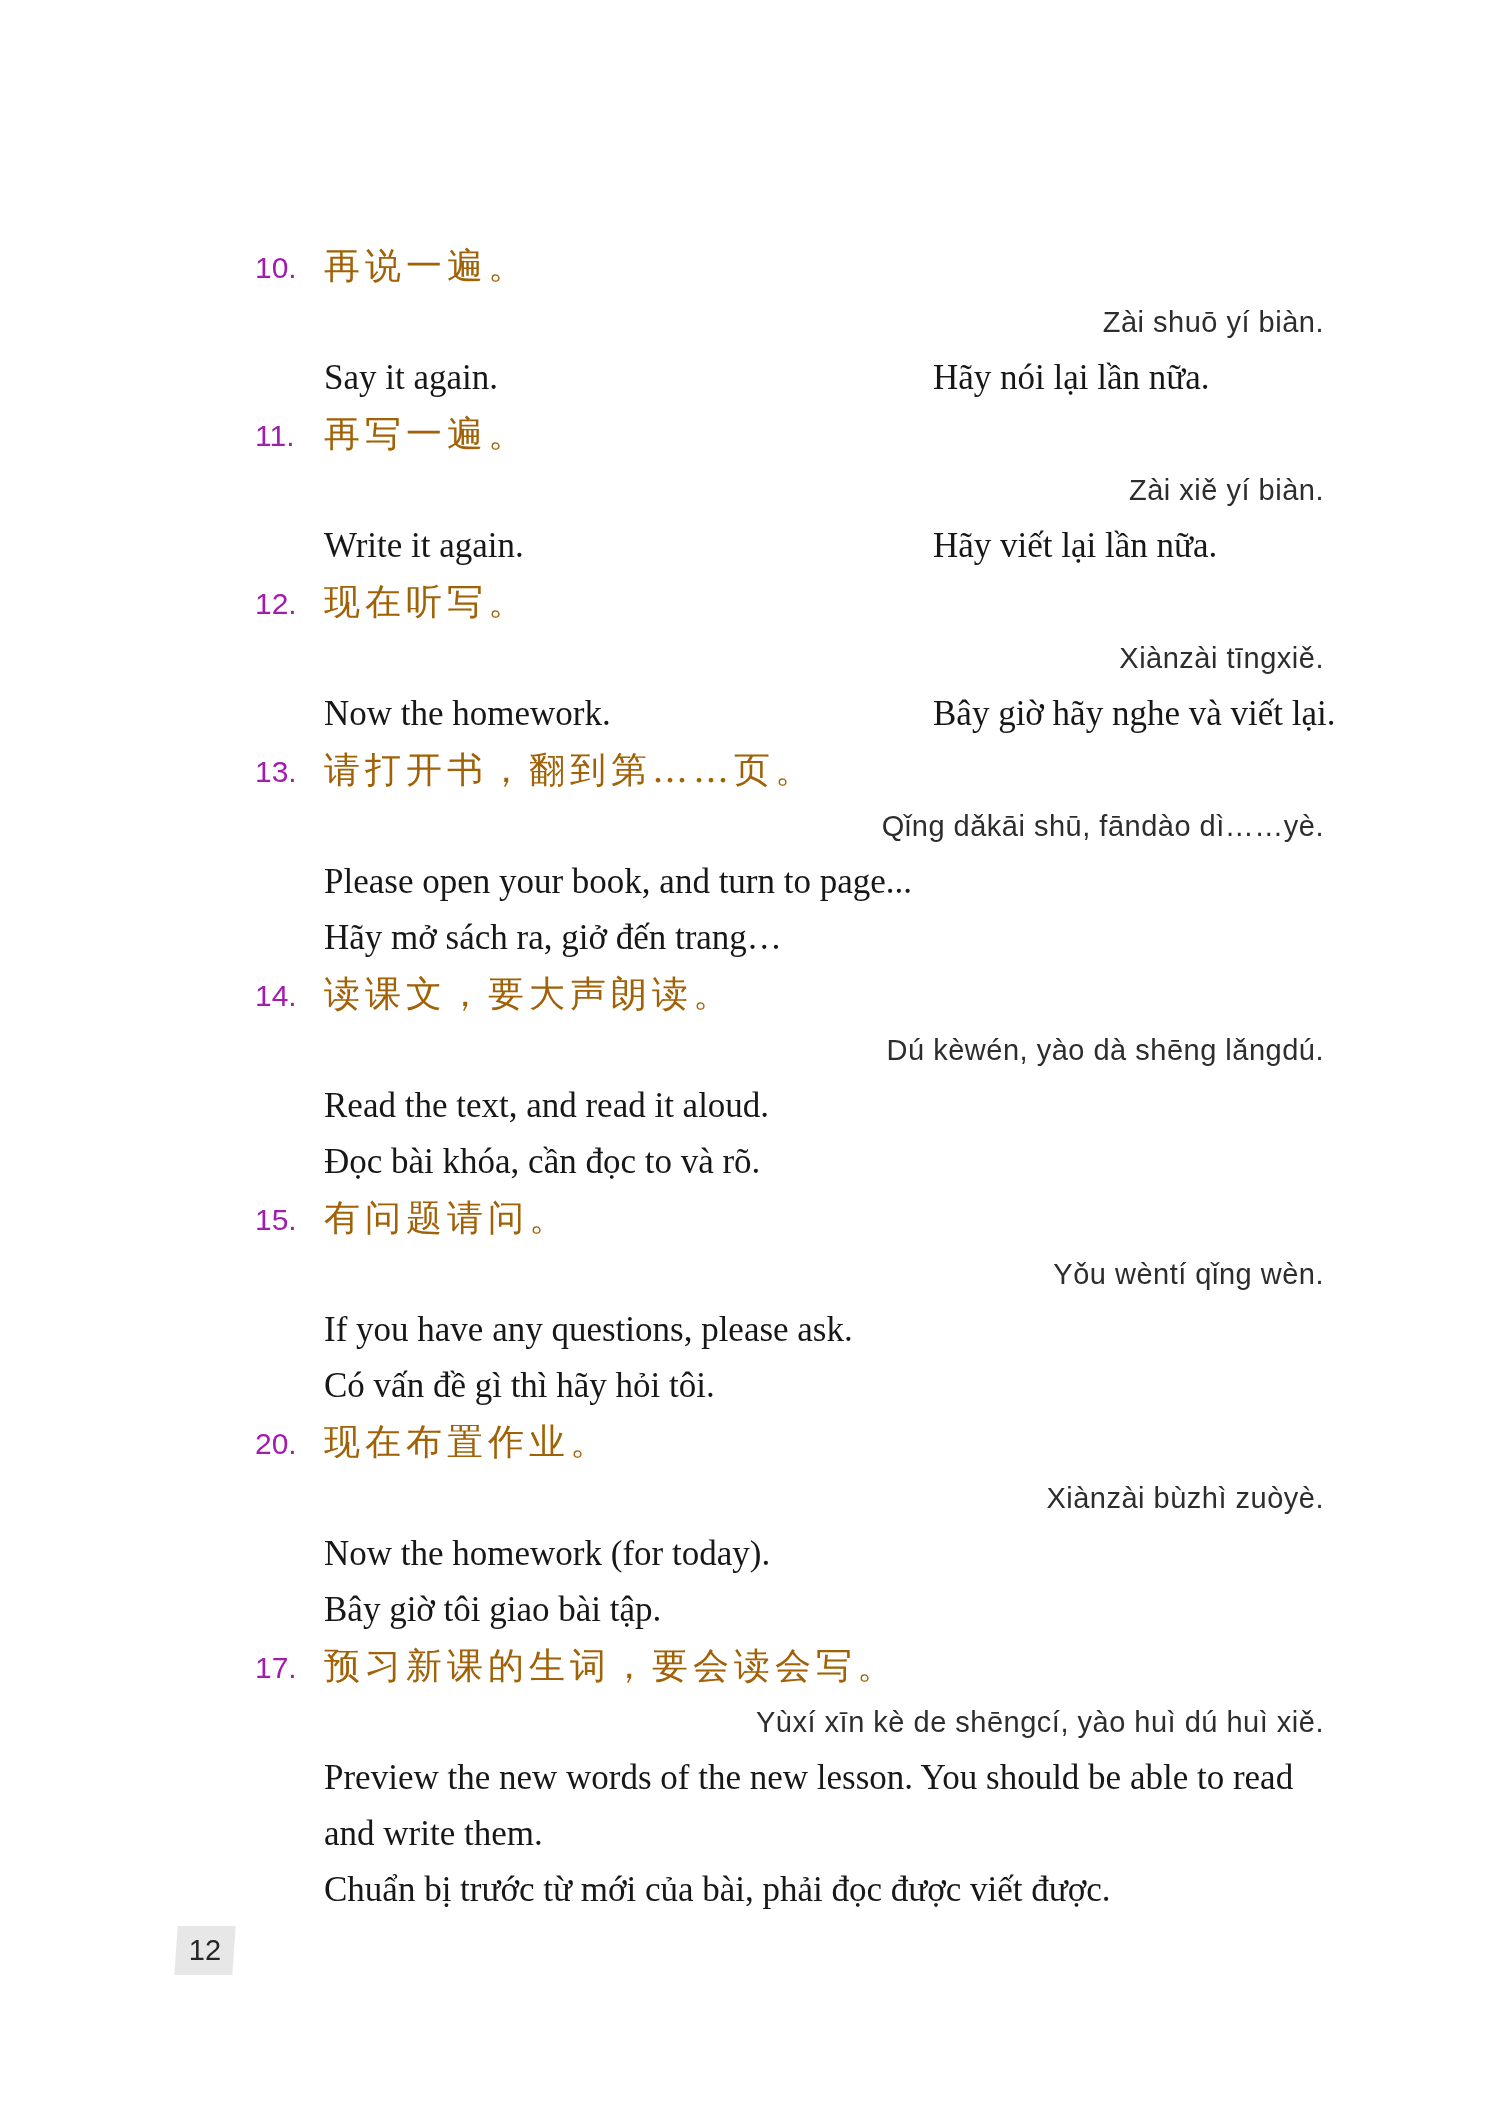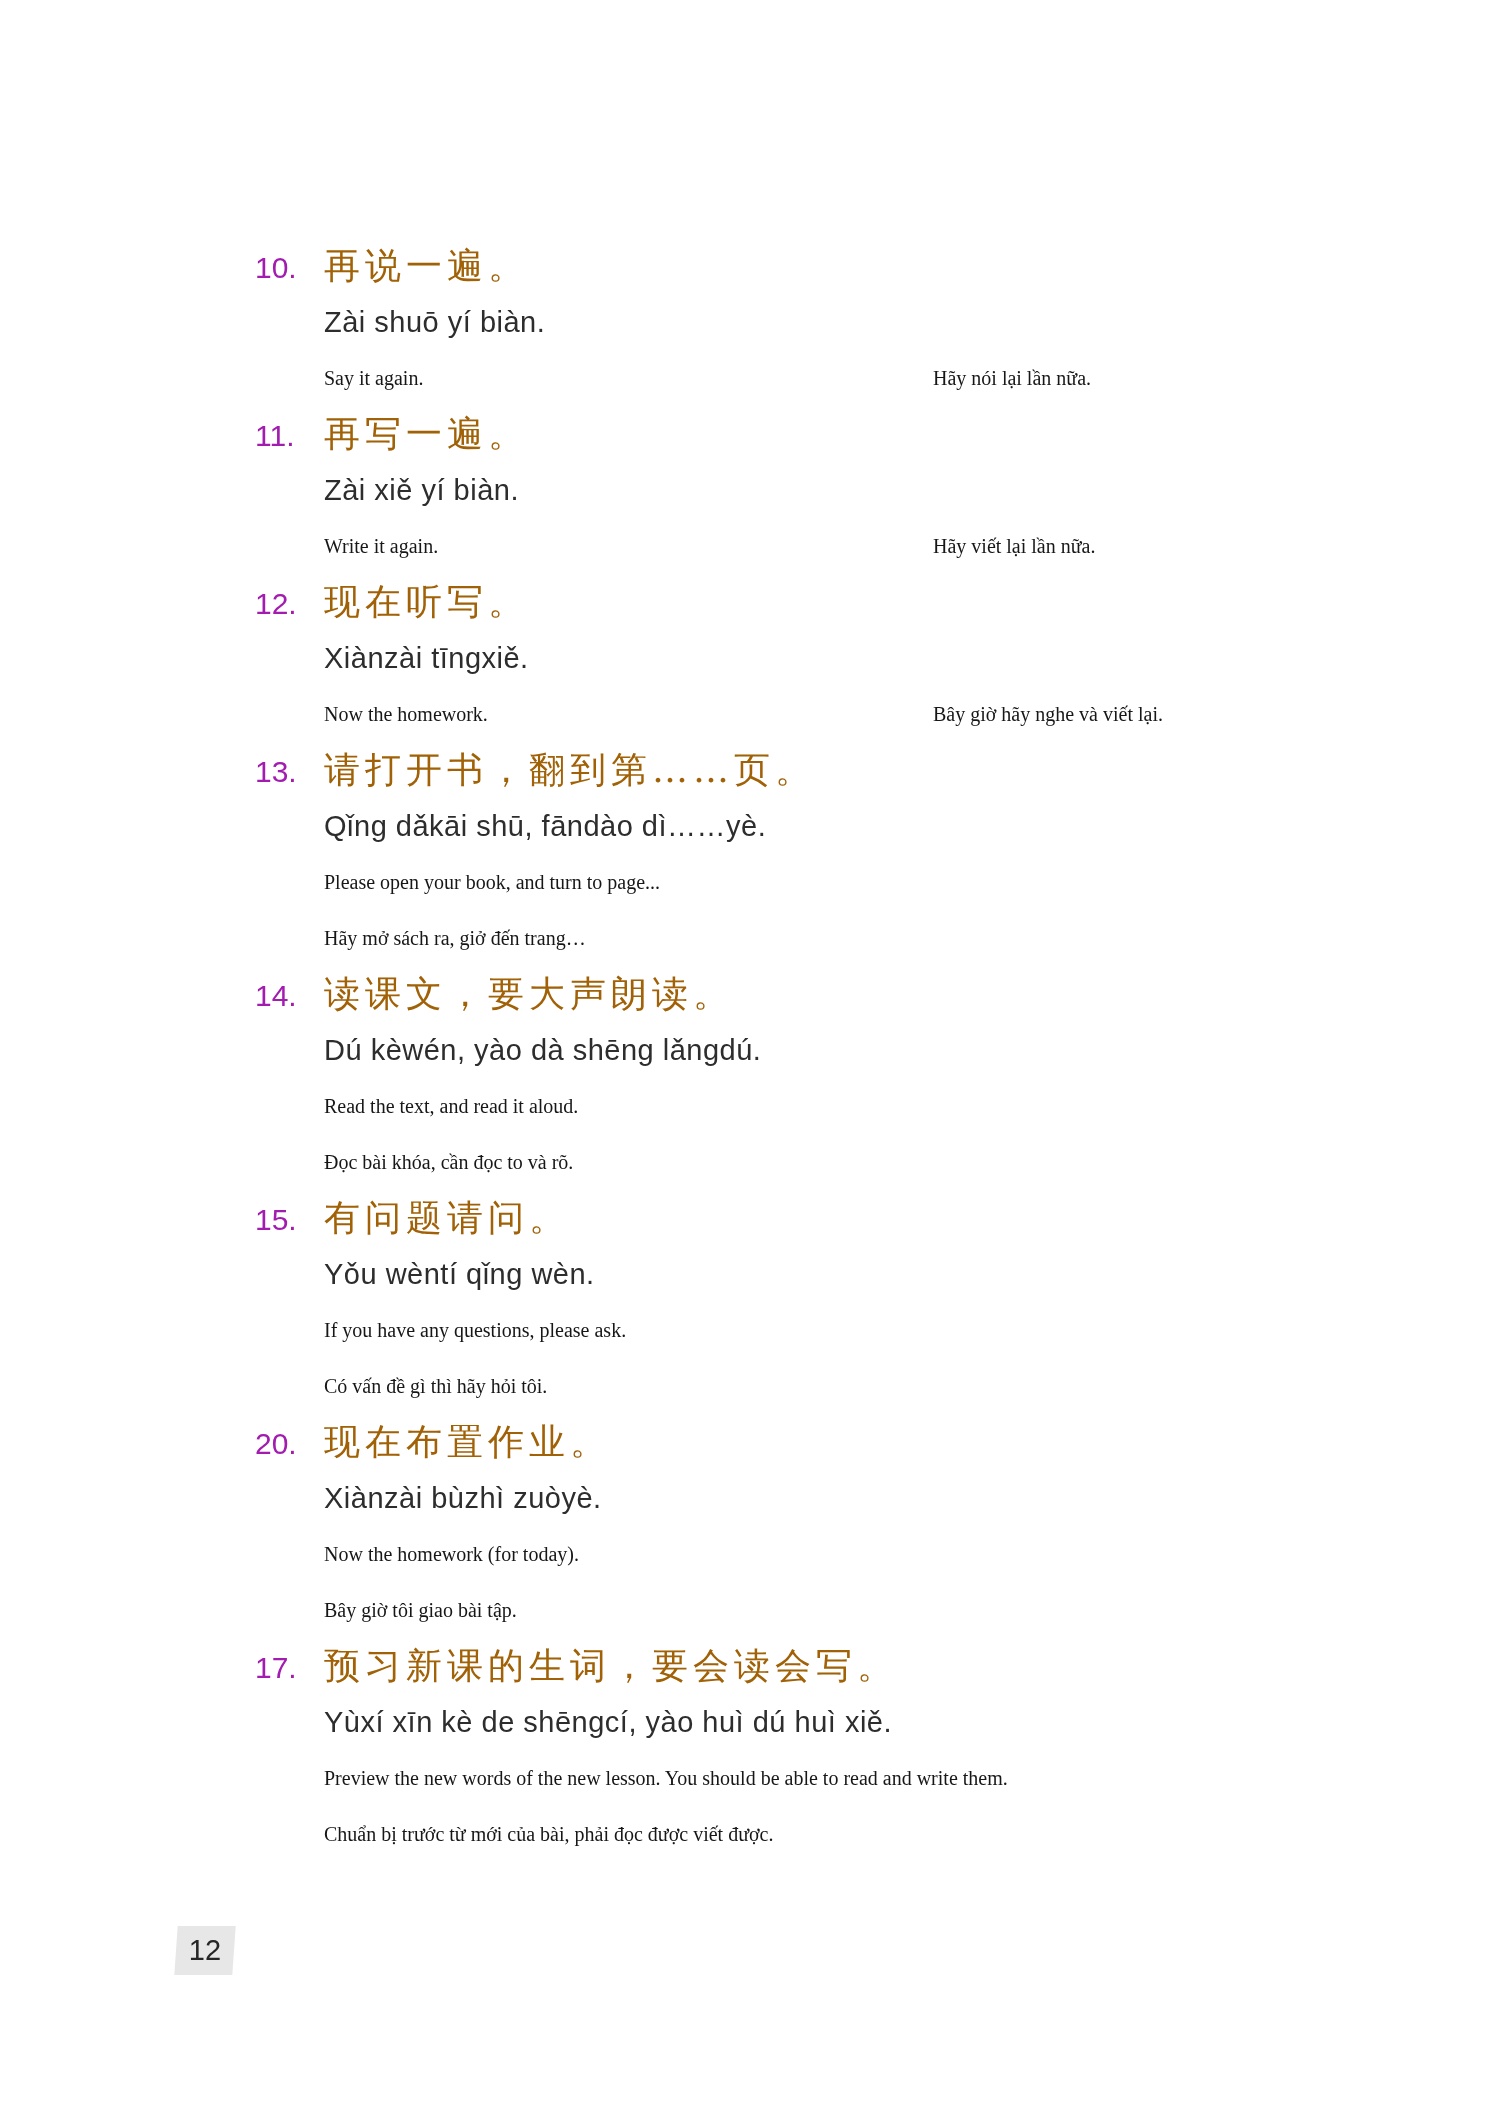--- a/index.html
+++ b/index.html
@@ -27,24 +27,25 @@
   .zh {
     font-family: "DejaVu Serif", "Liberation Serif", serif;
     font-size: 36px; color: #a16207;
     letter-spacing: 5px;
   }
   .indent { margin-left: 69px; }
   .pinyin {
     font-family: "Liberation Sans", sans-serif;
     font-size: 29px; color: #2d2d2d;
     letter-spacing: 0.5px;
+    text-align: right;
   }
   .en, .vi {
     font-family: "Liberation Serif", serif;
-    font-size: 20px; color: #171717;
+    font-size: 35px; color: #171717;
   }
   .trans-row { position: relative; }
   .vi-col { position: absolute; left: 595px; top: 0; margin-left: 14px; }
   .en-wrap {
     height: auto; min-height: 56px; line-height: 56px;
     white-space: normal; max-width: 1000px;
   }
   .pagebox {
     position: absolute; left: 176px; top: 1926px;
     width: 58px; height: 49px;

